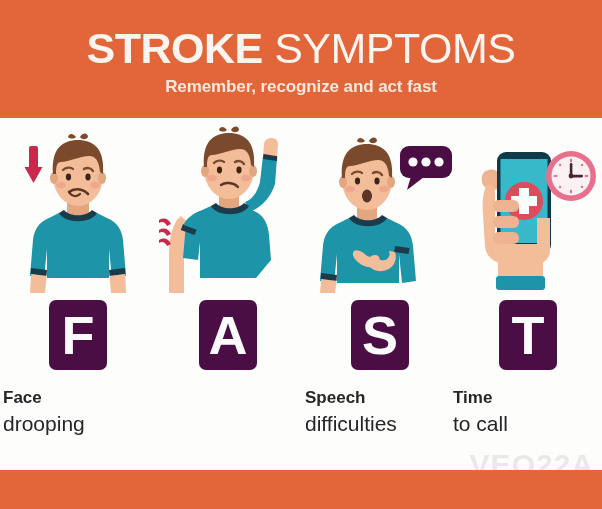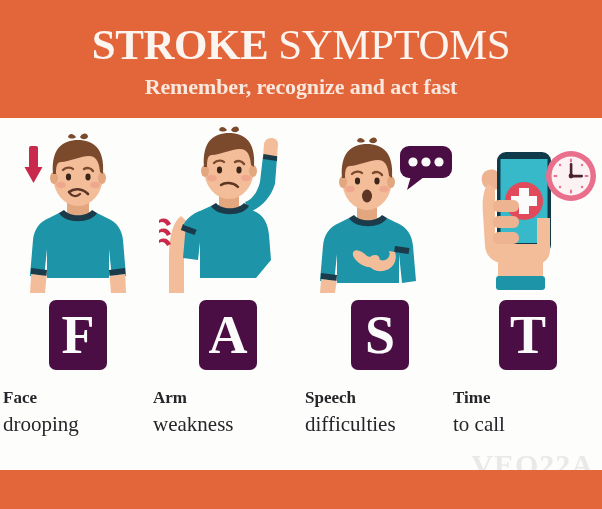--- a/index.html
+++ b/index.html
@@ -9,21 +9,20 @@
   }
   body {
     font-family: "Liberation Sans", sans-serif;
   }
   .poster {
     position: relative;
     width: 602px;
     height: 509px;
     background: #fdfdfb;
     overflow: hidden;
-    font-family: Liberation Serif, serif;
   }
 
   
   .header-bar {
     position: absolute;
     left: 0; top: 0;
     width: 602px;
     height: 118px;
     background: #e2663a;
     display: flex;
@@ -36,21 +35,21 @@
     line-height: 44px;
     letter-spacing: -0.5px;
     color: #fbf4ef;
     white-space: nowrap;
     margin-top: 4px;
   }
   .title .t-strong { font-weight: 700; }
   .title .t-light  { font-weight: 400; }
   .subtitle {
     margin-top: 7px;
-    font-size: 22px;
+    font-size: 17px;
     font-weight: 700;
     color: #fae7dd;
     letter-spacing: -0.1px;
     white-space: nowrap;
     text-align: right;
   }
 
   
   .footer-bar {
     position: absolute;
@@ -248,24 +247,20 @@
 
           <g fill="#c9294b">
             <path d="M6 102 C11 99 16 101 18 106 L14 108 C12 104 9 103 6 105 Z"></path>
             <path d="M6 112 C11 109 16 111 18 116 L14 118 C12 114 9 113 6 115 Z"></path>
             <path d="M6 122 C11 119 16 121 18 126 L14 128 C12 124 9 123 6 125 Z"></path>
           </g>
         </svg>
       </div>
       <div class="tile">
         <span class="tile-letter">A</span>
-      </div>
-      <div class="caption">
-        <div class="caption-main">Arm</div>
-        <div class="caption-sub">weakness</div>
       </div>
     </div>
 
     <div class="col col-2">
       <div class="art">
         <svg viewBox="0 0 150 175" width="150" height="175">
 
           <path d="M44 100 L34 105 C24 109 19 117 18 128 L15 163 L29 165 L32 136 L32 165 L94 165 L94 136 L97 165 L111 163 L108 128 C107 117 102 109 92 105 L82 100 Z" fill="#1d94a8"></path>
 
           <path d="M92 105 C100 110 105 120 104 131 L90 129 C90 122 87 115 82 112 Z" fill="#1d94a8"></path>

